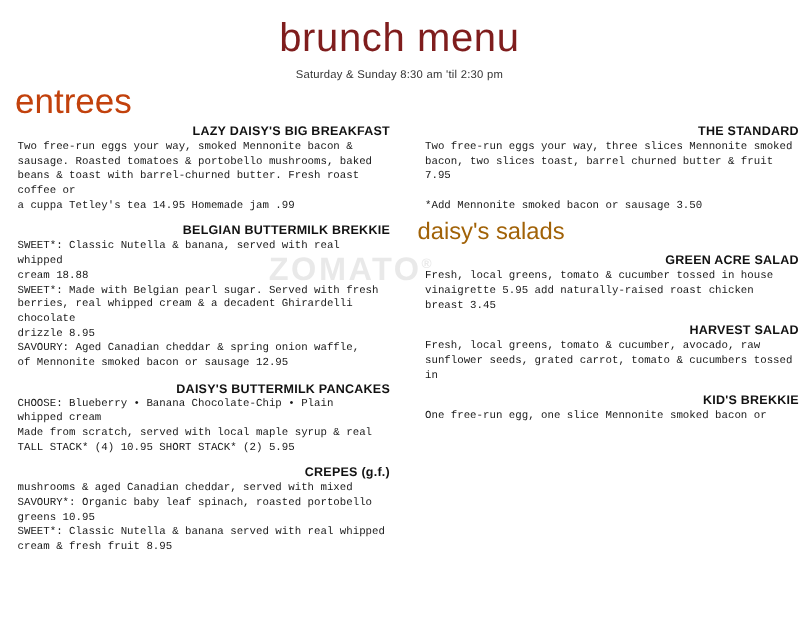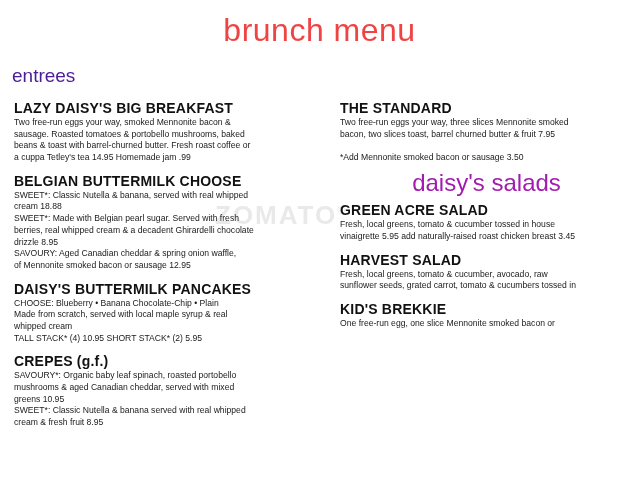--- a/index.html
+++ b/index.html
@@ -20,35 +20,35 @@
     width: 639px;
     height: 501px;
     box-sizing: border-box;
   }
   .header {
     text-align: center;
     padding-top: 12px;
   }
   .menu-title {
     font-size: 32px;
-    color: #ef4444;
+    color: #7f1d1d;
     font-weight: normal;
     letter-spacing: 0.5px;
     line-height: 1.15;
     margin: 0;
   }
   .menu-hours {
     font-size: 9px;
     color: #333333;
     margin-top: 5px;
     letter-spacing: 0.2px;
   }
   .section-heading {
-    font-size: 19px;
-    color: #4c1d95;
+    font-size: 28px;
+    color: #c2410c;
     font-weight: normal;
     margin: 0;
     line-height: 1.1;
   }
   .entrees-heading {
     position: absolute;
     left: 12px;
     top: 66px;
   }
   .columns {
@@ -68,45 +68,46 @@
     padding-right: 10px;
   }
   .col-right {
     width: 317px;
     padding-left: 10px;
   }
   .item {
     margin-bottom: 9px;
   }
   .item-name {
-    font-size: 14px;
+    font-size: 10px;
     font-weight: bold;
     color: #111111;
     letter-spacing: 0.2px;
     margin-bottom: 1px;
+    text-align: right;
   }
   .item-desc {
     font-size: 8.6px;
     color: #1a1a1a;
     line-height: 1.36;
   }
   .desc-line {
     display: block;
+    font-family: Liberation Mono, monospace;
   }
   .indent {
     padding-left: 8px;
   }
   .sub-heading {
-    font-size: 24px;
-    color: #a21caf;
+    font-size: 19px;
+    color: #a16207;
     font-weight: normal;
     margin: 6px 0 6px 0;
     line-height: 1.1;
     padding-left: 2px;
-    text-align: center;
   }
   .watermark {
     position: absolute;
     left: 215px;
     top: 200px;
     font-size: 26px;
     letter-spacing: 2px;
     color: rgba(120,120,120,0.16);
     font-weight: bold;
     pointer-events: none;
@@ -120,20 +121,21 @@
     margin-bottom: 4px;
   }
 </style>
 </head>
 <body>
 
 <div class="page">
 
   <div class="header">
     <h1 class="menu-title">brunch menu</h1>
+    <div class="menu-hours">Saturday &amp; Sunday 8:30 am 'til 2:30 pm</div>
   </div>
 
   <h2 class="section-heading entrees-heading">entrees</h2>
 
   <div class="watermark">
     <span>ZOMATO</span><span class="reg">®</span>
   </div>
 
   <div class="columns">
 
@@ -143,47 +145,47 @@
         <div class="item-name">LAZY DAISY'S BIG BREAKFAST</div>
         <div class="item-desc">
           <span class="desc-line">Two free-run eggs your way, smoked Mennonite bacon &amp;</span>
           <span class="desc-line">sausage. Roasted tomatoes &amp; portobello mushrooms, baked</span>
           <span class="desc-line">beans &amp; toast with barrel-churned butter. Fresh roast coffee or</span>
           <span class="desc-line">a cuppa Tetley's tea  14.95       Homemade jam  .99</span>
         </div>
       </div>
 
       <div class="item">
-        <div class="item-name">BELGIAN BUTTERMILK CHOOSE</div>
+        <div class="item-name">BELGIAN BUTTERMILK BREKKIE</div>
         <div class="item-desc">
           <span class="desc-line">SWEET*: Classic Nutella &amp; banana, served with real whipped</span>
           <span class="desc-line">cream  18.88</span>
           <span class="desc-line">SWEET*: Made with Belgian pearl sugar. Served with fresh</span>
           <span class="desc-line">berries, real whipped cream &amp; a decadent Ghirardelli chocolate</span>
           <span class="desc-line">drizzle  8.95</span>
           <span class="desc-line">SAVOURY: Aged Canadian cheddar &amp; spring onion waffle,</span>
           <span class="desc-line">of Mennonite smoked bacon or sausage  12.95</span>
         </div>
       </div>
 
       <div class="item">
         <div class="item-name">DAISY'S BUTTERMILK PANCAKES</div>
         <div class="item-desc">
           <span class="desc-line">CHOOSE:  Blueberry  •  Banana Chocolate-Chip  •  Plain</span>
+          <span class="desc-line">whipped cream</span>
           <span class="desc-line">Made from scratch, served with local maple syrup &amp; real</span>
-          <span class="desc-line">whipped cream</span>
           <span class="desc-line">TALL STACK* (4)  10.95        SHORT STACK* (2)  5.95</span>
         </div>
       </div>
 
       <div class="item">
         <div class="item-name">CREPES (g.f.)</div>
         <div class="item-desc">
+          <span class="desc-line">mushrooms &amp; aged Canadian cheddar, served with mixed</span>
           <span class="desc-line">SAVOURY*:  Organic baby leaf spinach, roasted portobello</span>
-          <span class="desc-line">mushrooms &amp; aged Canadian cheddar, served with mixed</span>
           <span class="desc-line">greens  10.95</span>
           <span class="desc-line">SWEET*: Classic Nutella &amp; banana served with real whipped</span>
           <span class="desc-line">cream &amp; fresh fruit  8.95</span>
         </div>
       </div>
 
     </div>
 
     <div class="col col-right">
 

